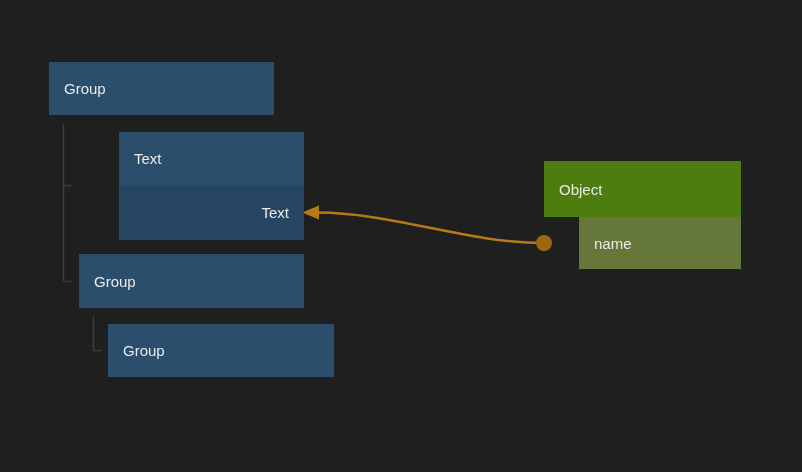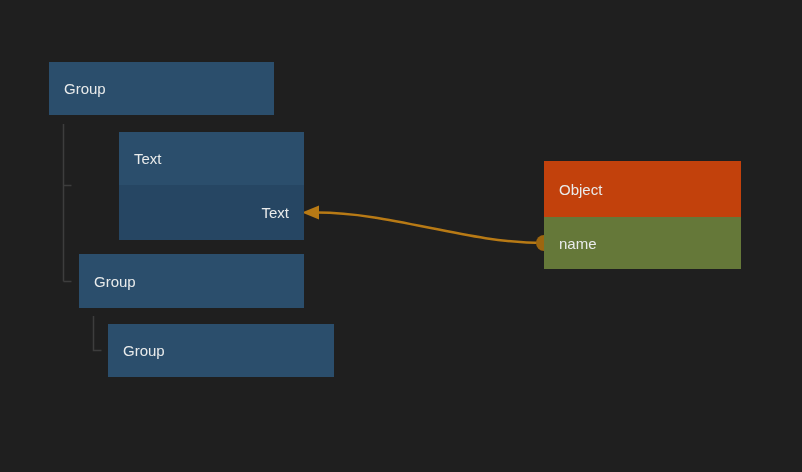--- a/index.html
+++ b/index.html
@@ -30,22 +30,22 @@
     box-sizing: border-box;
   }
   .row {
     display: flex;
     align-items: center;
     box-sizing: border-box;
     padding: 0 15px;
   }
   .blue-header { background: #2b4e6c; }
   .blue-row    { background: #264663; }
-  .green-header { background: #c2410c; }
-  .green-row    { background: #657839; }
+  .green-header { background: #4d7c0f; }
+  .green-row    { background: #657839; margin-left: 35px; }
   .row .lbl { white-space: nowrap; }
   .row.right { justify-content: flex-end; }
   
   .n-root   { left: 49px;  top: 62px;  width: 225px; }
   .n-text   { left: 79px;  top: 132px; width: 225px; padding-left: 40px; }
   .n-group2 { left: 79px;  top: 254px; width: 225px; }
   .n-icon   { left: 108px; top: 324px; width: 226px; }
   .n-object { left: 544px; top: 161px; width: 225px; }
   .h53 { height: 53px; }
   .h54 { height: 54px; }

